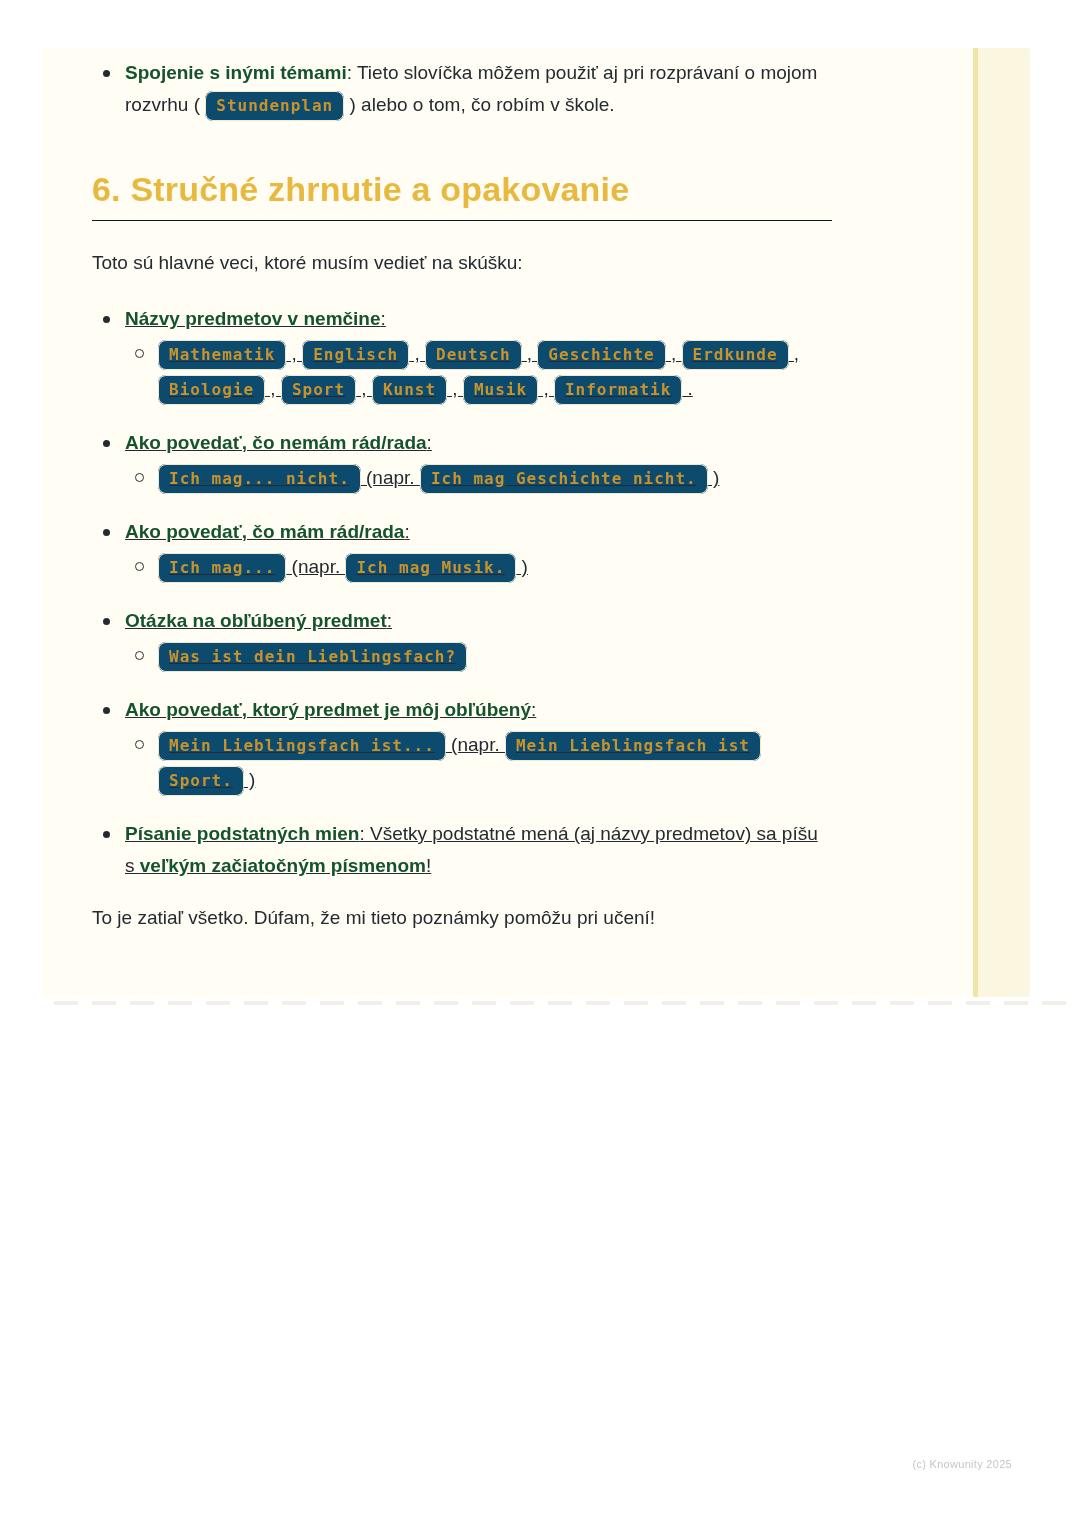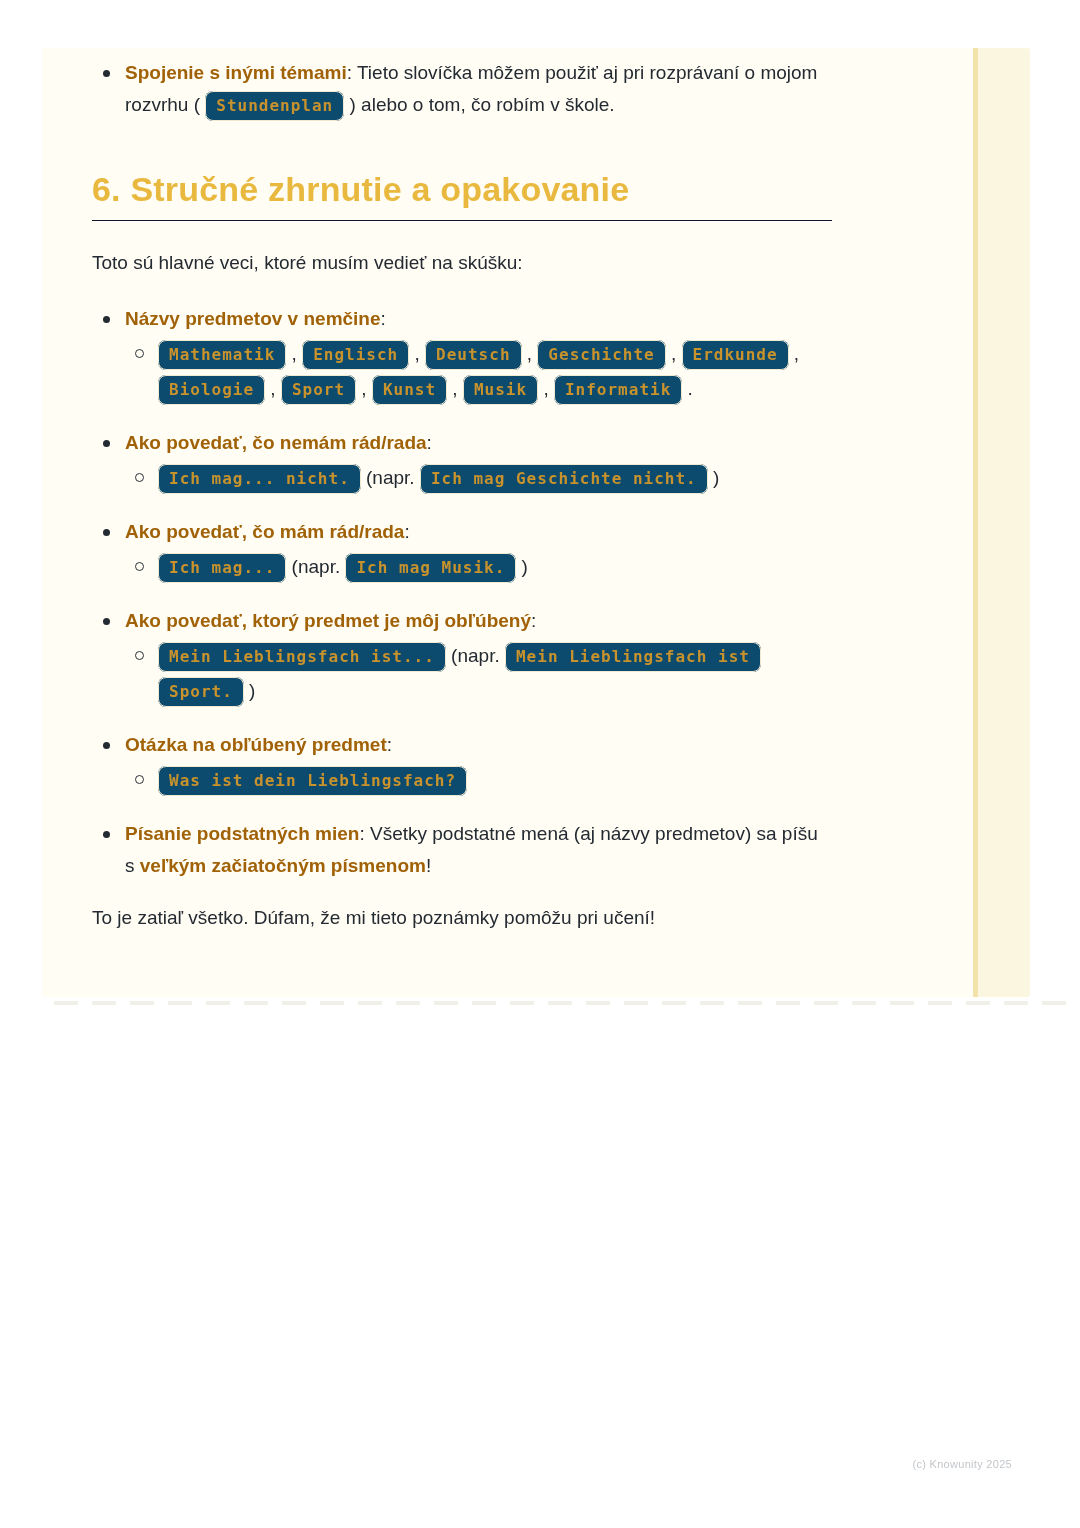--- a/index.html
+++ b/index.html
@@ -27,29 +27,29 @@
   .content{
     position:relative;width:740px;padding:9px 0 0 50px;
     font-size:19px;line-height:32px;
   }
   ul{list-style:none;margin:0;padding:0;}
   li{position:relative;padding-left:33px;}
   .dot{
     position:absolute;left:11px;top:13px;width:7px;height:7px;
     border-radius:50%;background:#242A31;
   }
-  strong.b{font-weight:bold;color:#a16207;}
+  strong.b{font-weight:bold;color:#14532d;}
   .heading{
     font-size:34px;line-height:40px;font-weight:bold;color:#E9B83E;
     margin:47px 0 0 0;padding-bottom:11px;border-bottom:1px solid #0f172a;
     letter-spacing:.2px;
   }
   .intro{margin:26px 0 0 0;}
   .list{margin-top:24px;}
-  .list>li{margin-bottom:20px;}
+  .list>li{margin-bottom:20px;text-decoration:underline;}
   .sub{
     position:relative;margin-top:2px;padding-left:33px;width:650px;
     line-height:34px;
   }
   .subdot{
     position:absolute;left:10px;top:12px;width:9px;height:9px;
     border:1.5px solid #2A3038;border-radius:50%;box-sizing:border-box;
     background:transparent;
   }
   .chip{
@@ -74,21 +74,21 @@
   <div class="content">
     <ul class="toplist" id="intro-list">
         <li><span class="dot"></span><strong class="b">Spojenie s inými témami</strong>: Tieto slovíčka môžem použiť aj pri rozprávaní o mojom rozvrhu ( <span class="chip">Stundenplan</span> ) alebo o tom, čo robím v škole.</li>
       </ul>
     <h2 class="heading">6. Stručné zhrnutie a opakovanie</h2>
     <p class="intro">Toto sú hlavné veci, ktoré musím vedieť na skúšku:</p>
     <ul class="list" id="summary-list">
         <li><span class="dot"></span><strong class="b">Názvy predmetov v nemčine</strong>:<div class="sub"><span class="subdot"></span><span class="chip">Mathematik</span> , <span class="chip">Englisch</span> , <span class="chip">Deutsch</span> , <span class="chip">Geschichte</span> , <span class="chip">Erdkunde</span> , <span class="chip">Biologie</span> , <span class="chip">Sport</span> , <span class="chip">Kunst</span> , <span class="chip">Musik</span> , <span class="chip">Informatik</span> .</div></li>
         <li><span class="dot"></span><strong class="b">Ako povedať, čo nemám rád/rada</strong>:<div class="sub"><span class="subdot"></span><span class="chip">Ich mag... nicht.</span> (napr. <span class="chip">Ich mag Geschichte nicht.</span> )</div></li>
         <li><span class="dot"></span><strong class="b">Ako povedať, čo mám rád/rada</strong>:<div class="sub"><span class="subdot"></span><span class="chip">Ich mag...</span> (napr. <span class="chip">Ich mag Musik.</span> )</div></li>
+        <li><span class="dot"></span><strong class="b">Otázka na obľúbený predmet</strong>:<div class="sub"><span class="subdot"></span><span class="chip">Was ist dein Lieblingsfach?</span></div></li>
         <li><span class="dot"></span><strong class="b">Ako povedať, ktorý predmet je môj obľúbený</strong>:<div class="sub"><span class="subdot"></span><span class="chip">Mein Lieblingsfach ist...</span> (napr. <span class="chip">Mein Lieblingsfach ist Sport.</span> )</div></li>
-        <li><span class="dot"></span><strong class="b">Otázka na obľúbený predmet</strong>:<div class="sub"><span class="subdot"></span><span class="chip">Was ist dein Lieblingsfach?</span></div></li>
         <li><span class="dot"></span><strong class="b">Písanie podstatných mien</strong>: Všetky podstatné mená (aj názvy predmetov) sa píšu s <strong class="b">veľkým začiatočným písmenom</strong>!</li>
       </ul>
     <p class="outro">To je zatiaľ všetko. Dúfam, že mi tieto poznámky pomôžu pri učení!</p>
   </div>
 </div>
 
 <div class="footer">(c) Knowunity 2025</div>
 
 </body></html>

